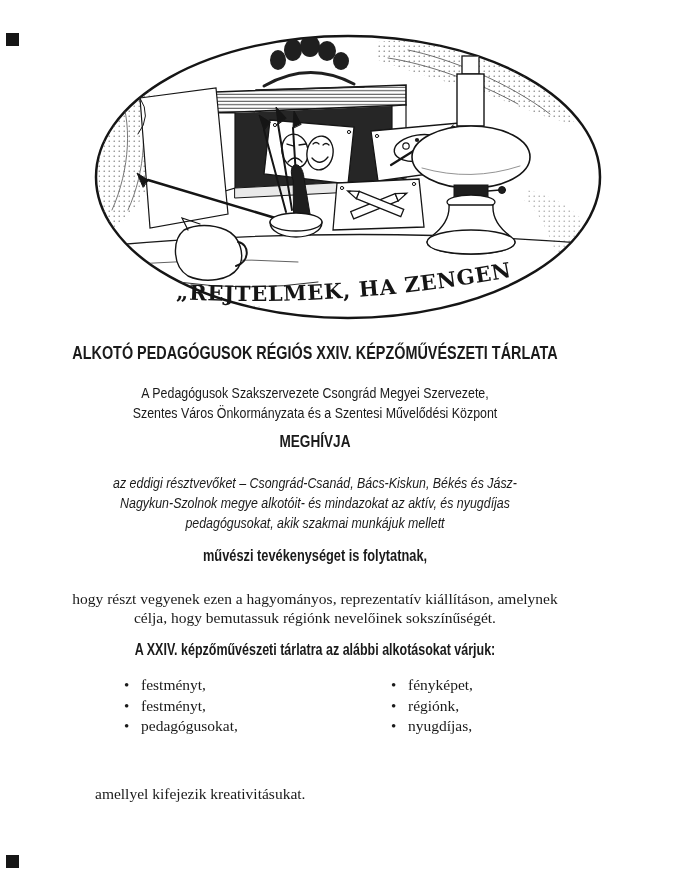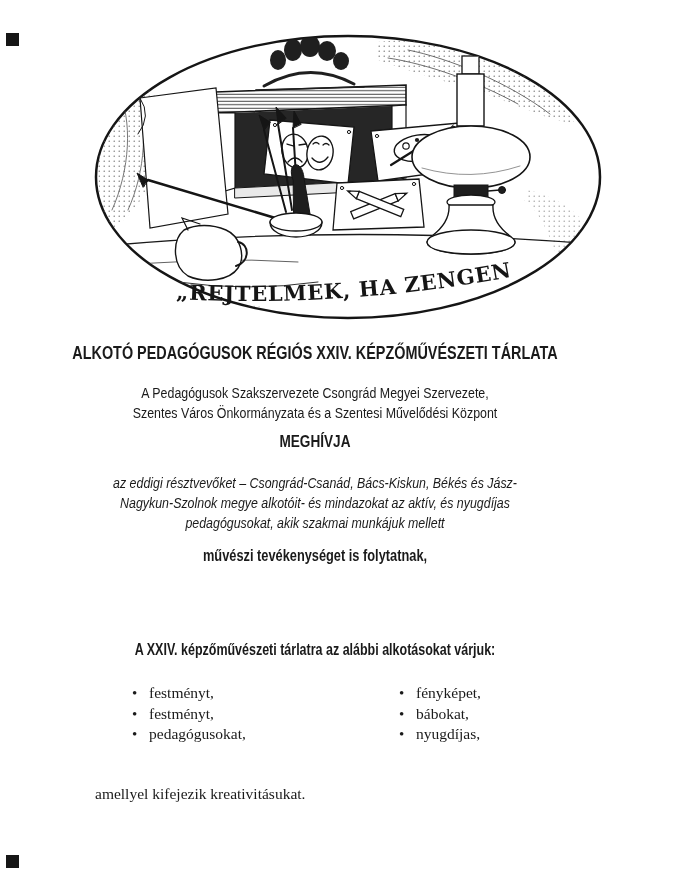--- a/index.html
+++ b/index.html
@@ -9,21 +9,21 @@
   .center{left:0;width:630px;text-align:center;}
   .sans{font-family:"Liberation Sans",sans-serif;}
   .serif{font-family:"Liberation Serif",serif;}
   .title{top:343px;font-size:18px;font-weight:bold;transform:scaleX(.80);letter-spacing:0;}
   .orgs{top:383px;font-size:15.5px;line-height:20px;transform:scaleX(.80);}
   .meghivja{top:433px;font-size:16px;font-weight:bold;transform:scaleX(.85);}
   .audience{top:473px;font-size:15.5px;line-height:20px;font-style:italic;transform:scaleX(.80);}
   .activity{top:547px;font-size:16px;font-weight:bold;transform:scaleX(.80);}
   .purpose{top:589px;font-size:15.5px;line-height:19px;}
   .heading{top:641px;font-size:16px;font-weight:bold;transform:scaleX(.78);}
-  ul.artlist{margin:12px;padding:0;list-style:none;font-size:15.5px;line-height:19.5px;}
+  ul.artlist{margin:4px;padding:0;list-style:none;font-size:15.5px;line-height:19.5px;}
   ul.artlist li::before{content:"\2022";display:inline-block;width:17px;font-size:15px;}
   .list-left{top:671px;left:120px;}
   .list-right{top:671px;left:387px;}
   .closing{top:785px;left:95px;font-size:15.5px;}
   .corner-mark{width:13px;height:13px;background:#161616;}
 </style>
 </head>
 <body>
 
 <div class="page">
@@ -175,30 +175,34 @@
   <div class="abs center sans meghivja">MEGHÍVJA</div>
 
   <div class="abs center sans audience">
     <div>az eddigi résztvevőket – Csongrád-Csanád, Bács-Kiskun, Békés és Jász-</div>
     <div>Nagykun-Szolnok megye alkotóit- és mindazokat az aktív, és nyugdíjas</div>
     <div>pedagógusokat, akik szakmai munkájuk mellett</div>
   </div>
 
   <div class="abs center sans activity">művészi tevékenységet is folytatnak,</div>
 
+  <div class="abs center serif purpose">
+    <div>hogy részt vegyenek ezen a hagyományos, reprezentatív kiállításon, amelynek</div>
+    <div>célja, hogy bemutassuk régiónk nevelőinek sokszínűségét.</div>
+  </div>
 
   <div class="abs center sans heading">A XXIV. képzőművészeti tárlatra az alábbi alkotásokat várjuk:</div>
 
   <ul class="abs serif artlist list-left">
     <li>festményt,</li>
     <li>festményt,</li>
     <li>pedagógusokat,</li>
   </ul>
 
   <ul class="abs serif artlist list-right">
     <li>fényképet,</li>
-    <li>bábokat,</li>
+    <li>régiónk,</li>
     <li>nyugdíjas,</li>
   </ul>
 
   <div class="abs serif closing">amellyel kifejezik kreativitásukat.</div>
 
 </div>
 
 </body></html>

